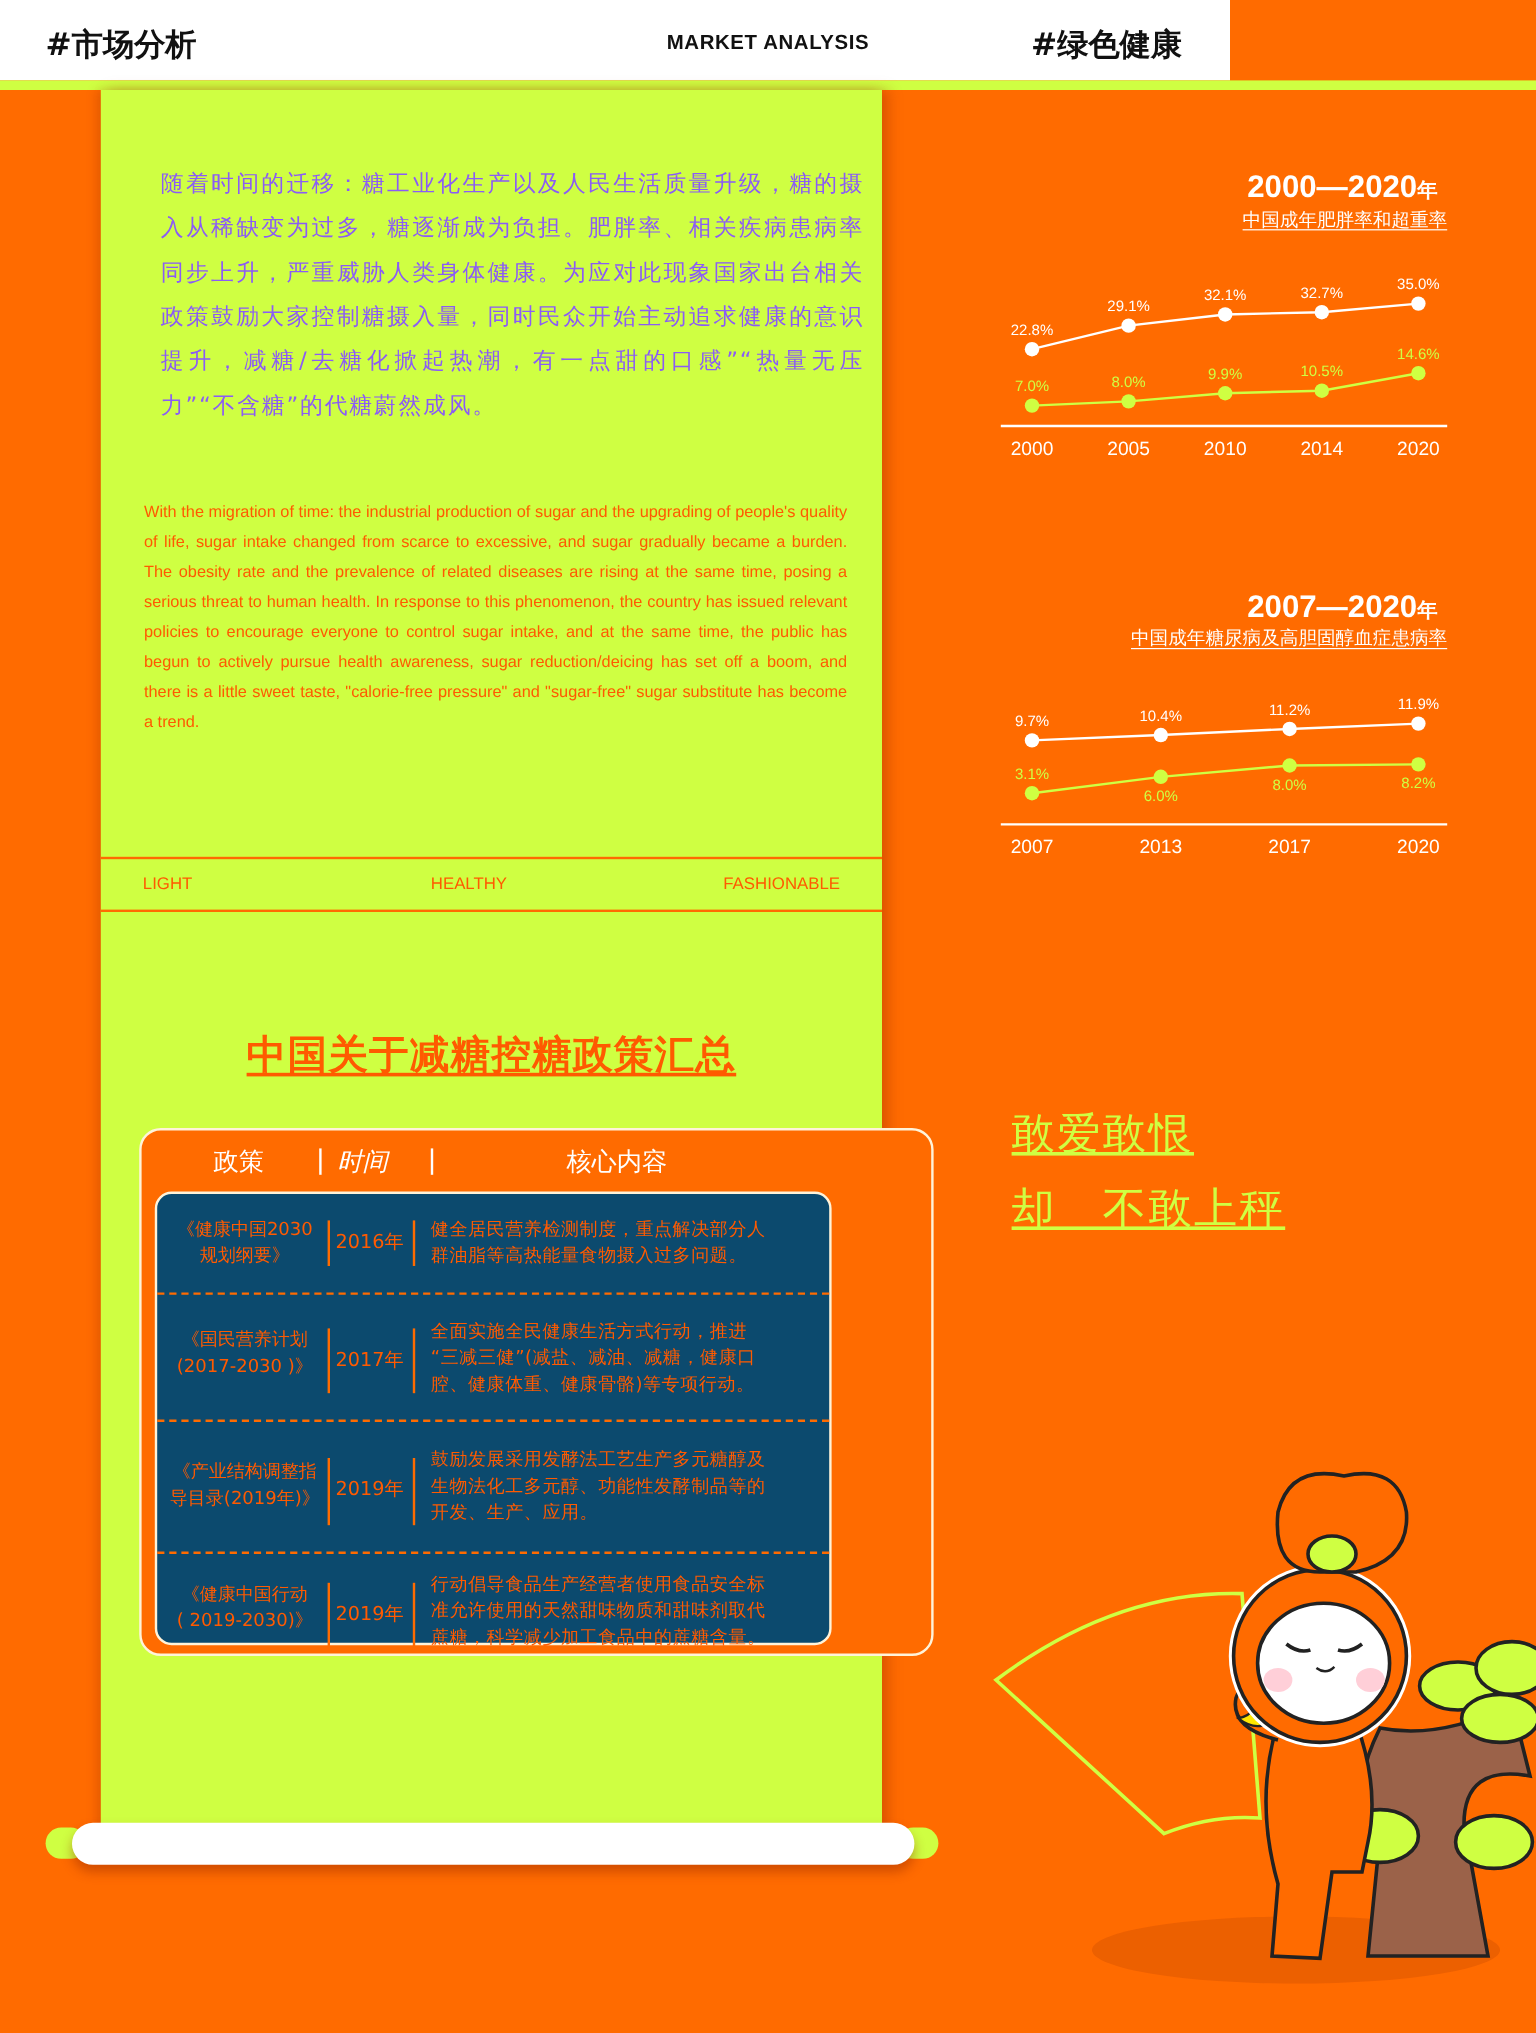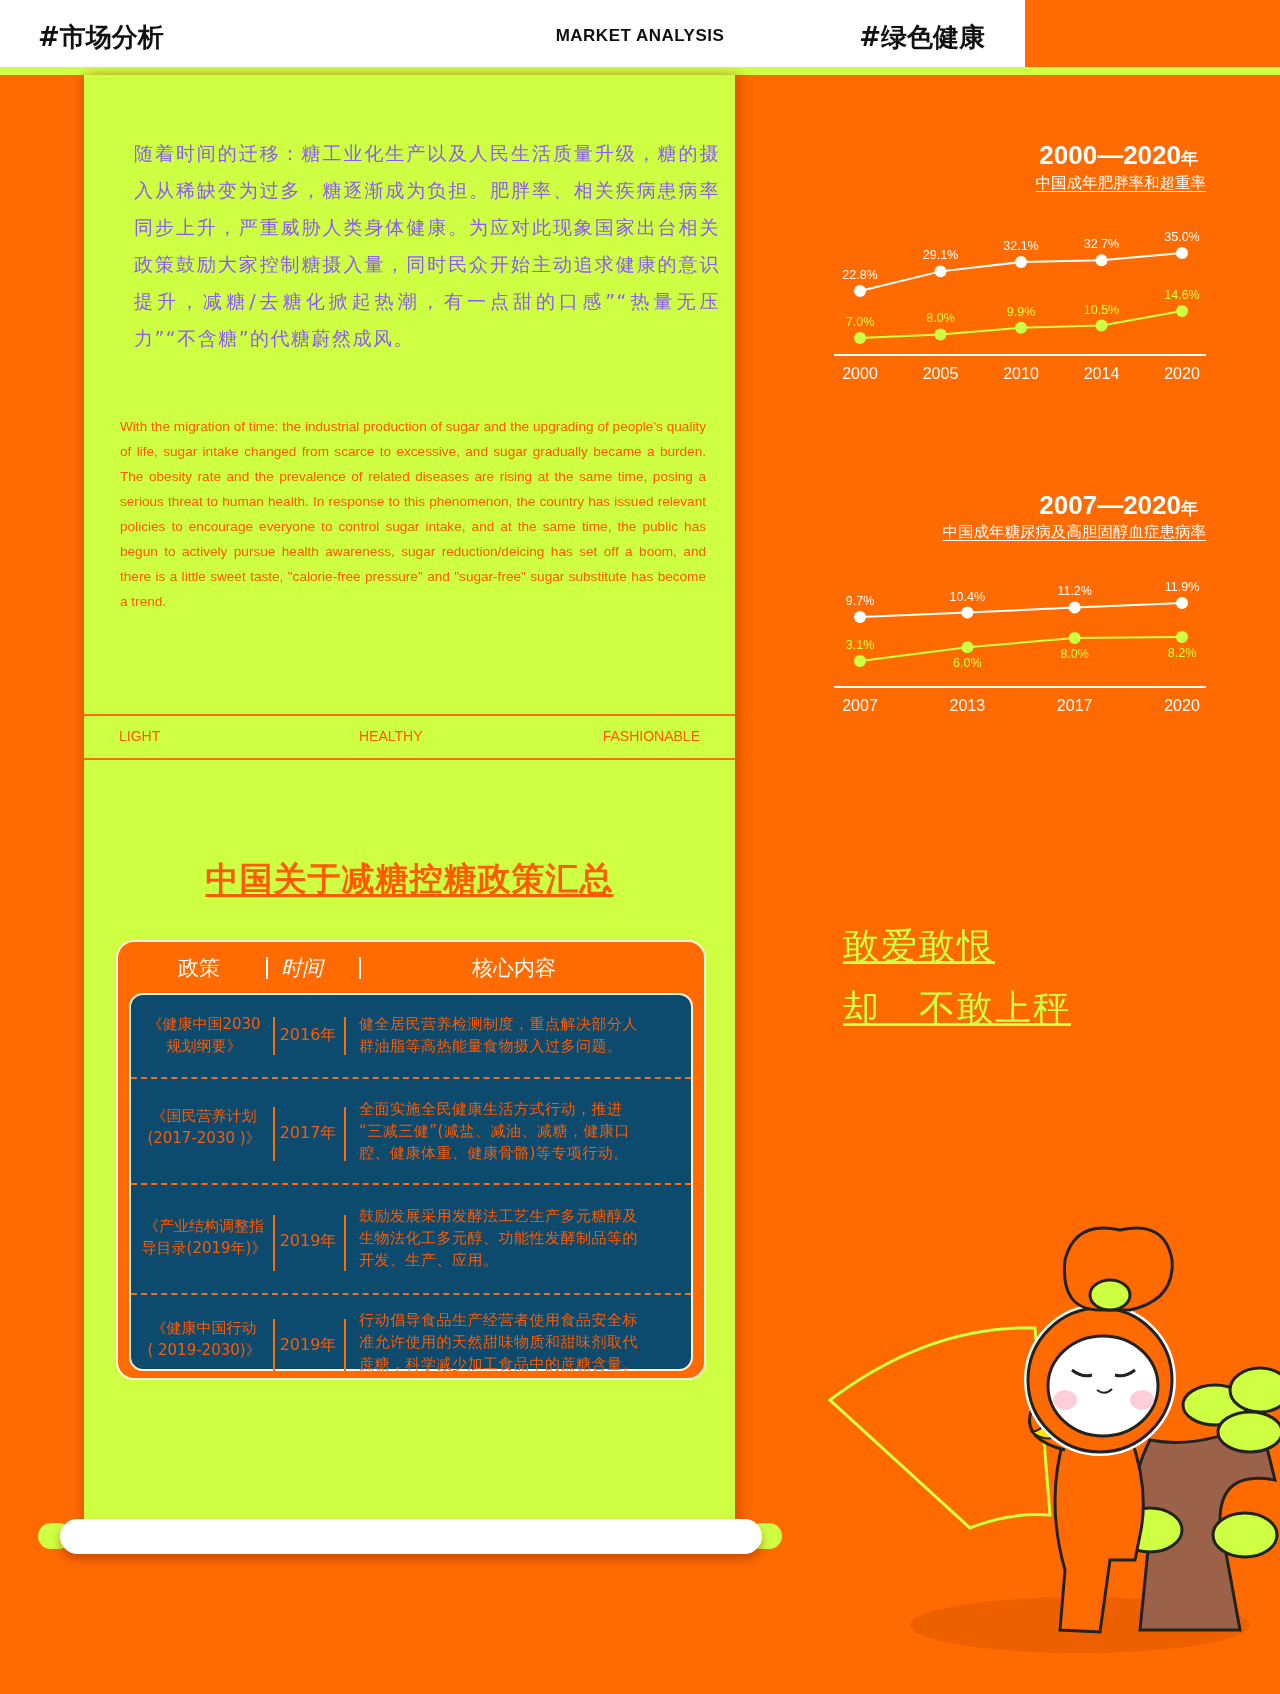--- a/index.html
+++ b/index.html
@@ -62,21 +62,21 @@
   .kw-fashion { right: 35px; }
 
   .policy-title {
     position: absolute; left: 0; width: 651px; top: 782px; text-align: center;
     color: #ff5a00; font-size: 33px; font-weight: bold; letter-spacing: 1px;
     text-decoration: underline; text-underline-offset: 4px; text-decoration-thickness: 3px;
   }
 
   
   .policy-table {
-    position: absolute; left: 32px; top: 865px; width: 590px; height: 440px;
+    position: absolute; left: 32px; top: 865px; width: 662px; height: 440px;
     background: #ff6b00; border-radius: 18px;
     border: 2px solid #fff3d9;
   }
   .pt-head {
     position: absolute; left: 0; top: 0; width: 100%; height: 48px;
     color: #fff; font-size: 21px;
   }
   .pt-head span { position: absolute; top: 12px; }
   .pt-h1 { left: 60px; }
   .pt-h2 { left: 163px; font-style: italic; }

